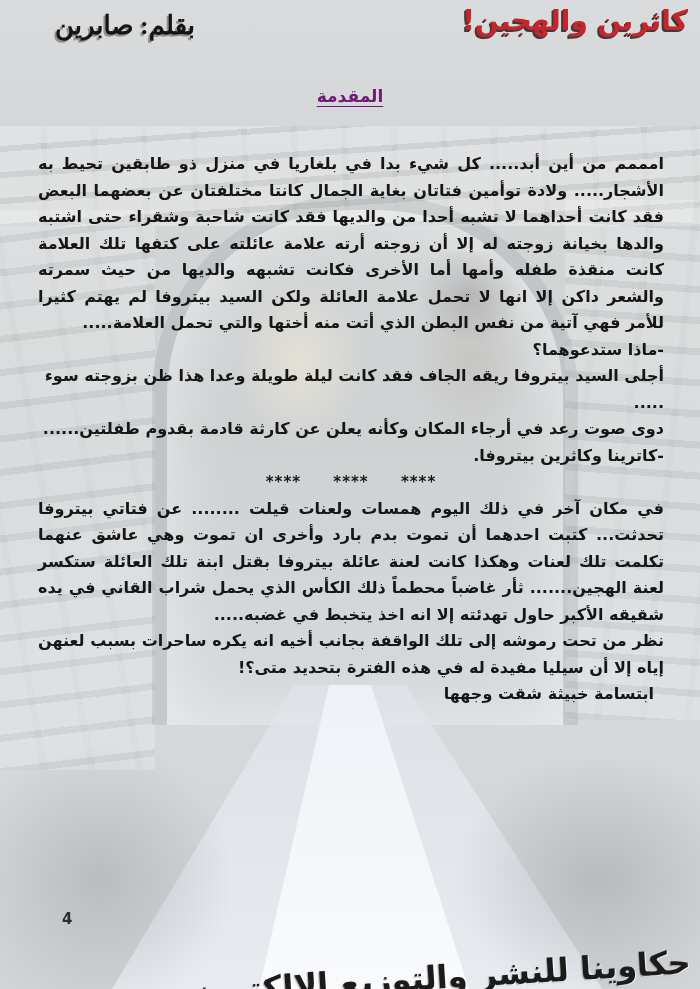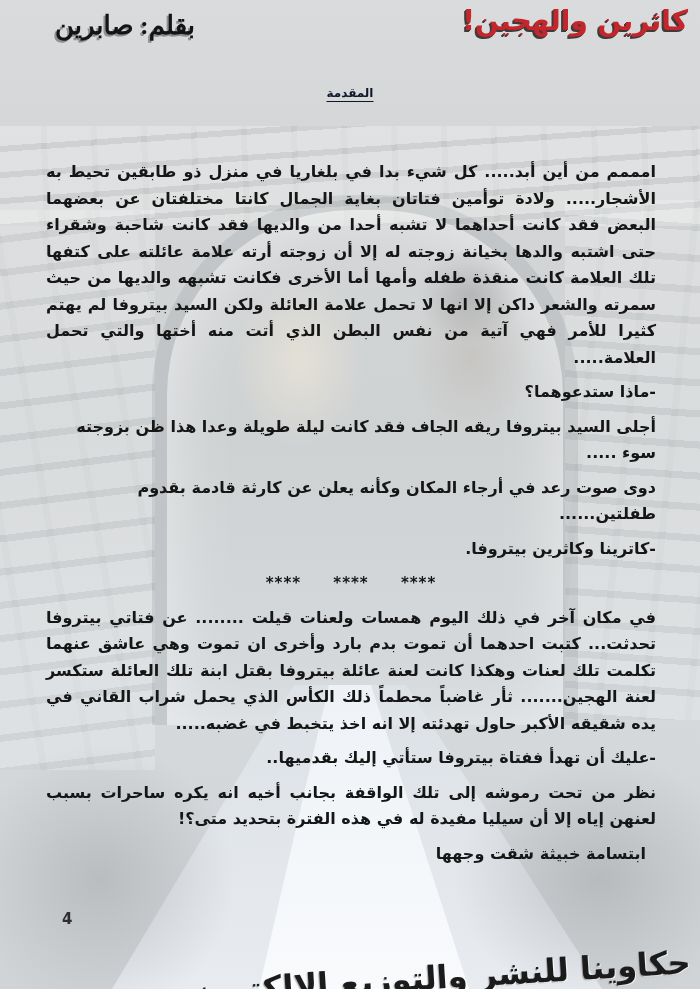--- a/index.html
+++ b/index.html
@@ -44,25 +44,25 @@
   .rock-br{position:absolute;right:-45px;bottom:-15px;width:290px;height:250px;
     background:radial-gradient(closest-side,rgba(150,154,156,.45),rgba(150,154,156,0));}
   
   .title{position:absolute;top:4px;right:12px;direction:rtl;
     font-size:28px;font-weight:bold;color:#c5262c;letter-spacing:.5px;
     text-shadow:-2px 2px 0 #3c3c3c, -1px 1px 0 #5a2020;}
   .byline{position:absolute;top:10px;left:55px;direction:rtl;
     font-size:26px;font-weight:bold;color:#141414;
     text-shadow:-2px 2px 0 rgba(135,135,135,.9);font-family:Liberation Serif, serif;}
   .heading{position:absolute;top:86px;left:0;width:100%;text-align:center;
-    font-size:12px;font-weight:bold;color:#0f172a;
+    font-size:17px;font-weight:bold;color:#701a75;
     text-decoration:underline;text-underline-offset:4px;}
   .body-text{position:absolute;top:151px;right:36px;left:38px;direction:rtl;
     font-size:16px;line-height:26.5px;font-weight:bold;color:#161616;}
-  .body-text p{margin:8px;}
+  .body-text p{margin:0;}
   .justify{text-align:justify;}
   .rightal{text-align:right;}
   .sep{text-align:center;word-spacing:26px;font-size:15px;letter-spacing:1px;}
   .m1{margin-top:20px}.m2{margin-top:7px}.m3{margin-top:7px}.m4{margin-top:5px}
   .m5{margin-top:4px}.m6{margin-top:8px}.m7{margin-top:9px}.m8{margin-top:6px}
   .m9{margin-top:6px}.m10{margin-top:6px}
   .ind-a{padding-left:0;padding-right:10px;}
   .ind-b{padding-left:0;padding-right:24px;}
   .page-number{position:absolute;left:62px;top:910px;
     font-size:15px;font-weight:bold;color:#2e2e2e;}
@@ -94,21 +94,20 @@
   <div class="heading">المقدمة</div>
 
   <div class="body-text">
     <p class="justify">امممم من أين أبد..... كل شيء بدا في بلغاريا في منزل ذو طابقين تحيط به الأشجار..... ولادة توأمين فتاتان بغاية الجمال كانتا مختلفتان عن بعضهما البعض فقد كانت أحداهما لا تشبه أحدا من والديها فقد كانت شاحبة وشقراء حتى اشتبه والدها بخيانة زوجته له إلا أن زوجته أرته علامة عائلته على كتفها تلك العلامة كانت منقذة طفله وأمها أما الأخرى فكانت تشبهه والديها من حيث سمرته والشعر داكن إلا انها لا تحمل علامة العائلة ولكن السيد بيتروفا لم يهتم كثيرا للأمر فهي آتية من نفس البطن الذي أتت منه أختها والتي تحمل العلامة.....</p>
     <p class="rightal m1">-ماذا ستدعوهما؟</p>
     <p class="rightal m2">أجلى السيد بيتروفا ريقه الجاف فقد كانت ليلة طويلة وعدا هذا ظن بزوجته سوء .....</p>
     <p class="rightal m4">دوى صوت رعد في أرجاء المكان وكأنه يعلن عن كارثة قادمة بقدوم طفلتين......</p>
     <p class="rightal m3">-كاترينا وكاثرين بيتروفا.</p>
     <p class="sep m5">**** **** ****</p>
     <p class="justify m6">في مكان آخر في ذلك اليوم همسات ولعنات قيلت ........ عن فتاتي بيتروفا تحدثت... كتبت احدهما أن تموت بدم بارد وأخرى ان تموت وهي عاشق عنهما تكلمت تلك لعنات وهكذا كانت لعنة عائلة بيتروفا بقتل ابنة تلك العائلة ستكسر لعنة الهجين....... ثأر غاضباً محطماً ذلك الكأس الذي يحمل شراب القاني في يده شقيقه الأكبر حاول تهدئته إلا انه اخذ يتخبط في غضبه.....</p>
-    <p class="rightal m7">-عليك أن تهدأ ففتاة بيتروفا ستأتي إليك بقدميها..</p>
     <p class="justify m8">نظر من تحت رموشه إلى تلك الواقفة بجانب أخيه انه يكره ساحرات بسبب لعنهن إياه إلا أن سيليا مفيدة له في هذه الفترة بتحديد متى؟!</p>
     <p class="rightal m9 ind-a">ابتسامة خبيثة شقت وجهها</p>
   </div>
 
   <div class="page-number">4</div>
   <div class="publisher">حكاوينا للنشر والتوزيع الإلكتروني</div>
 
 </div>
 
 </body></html>

